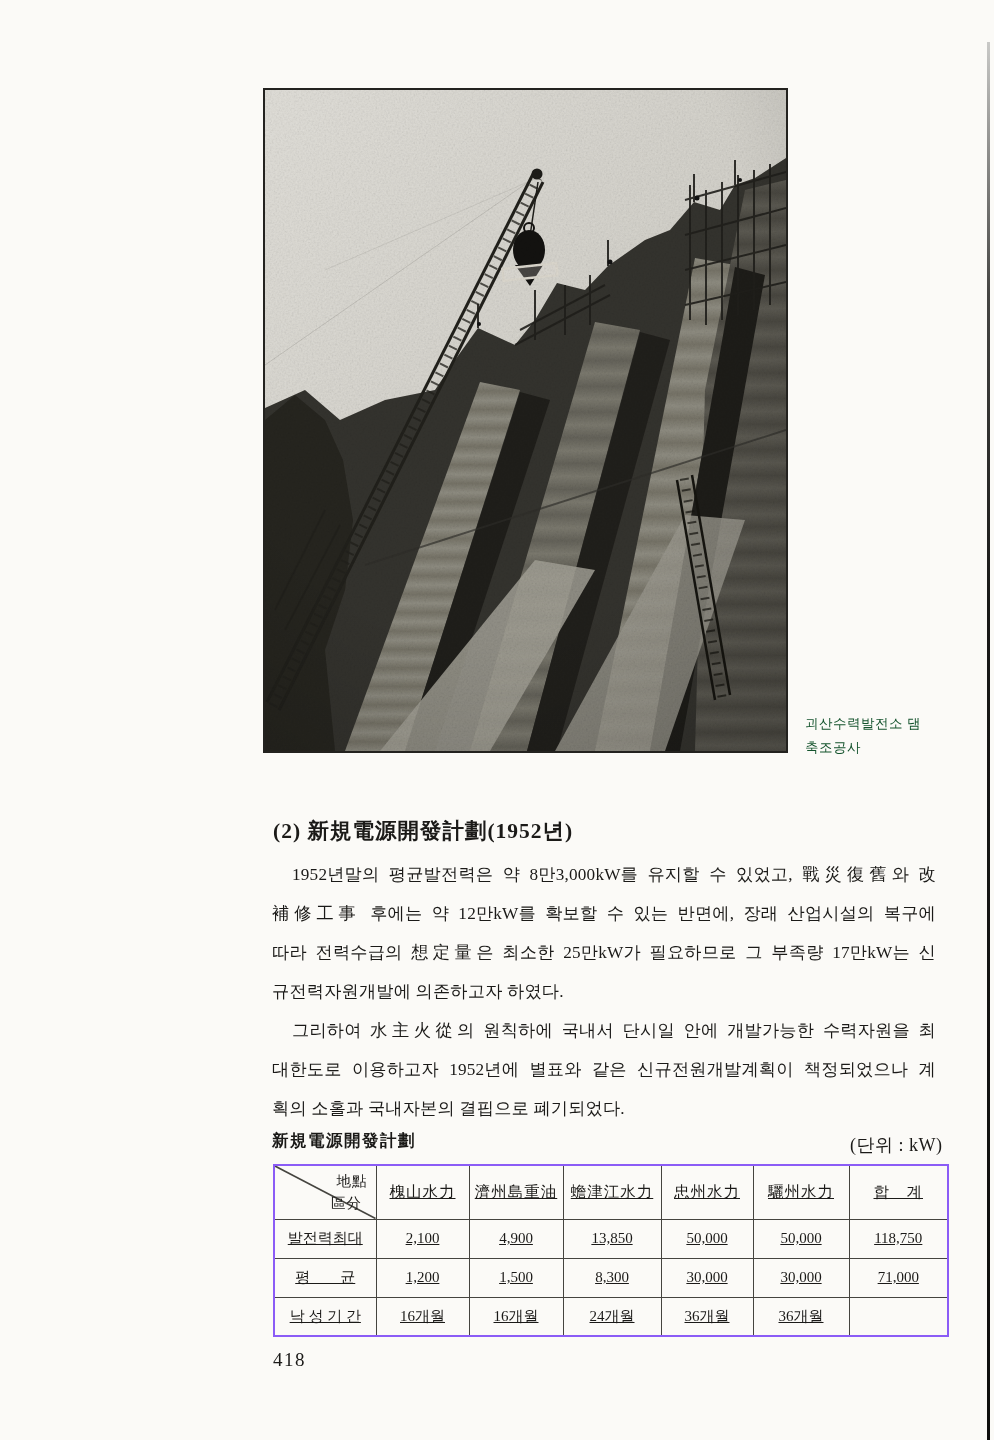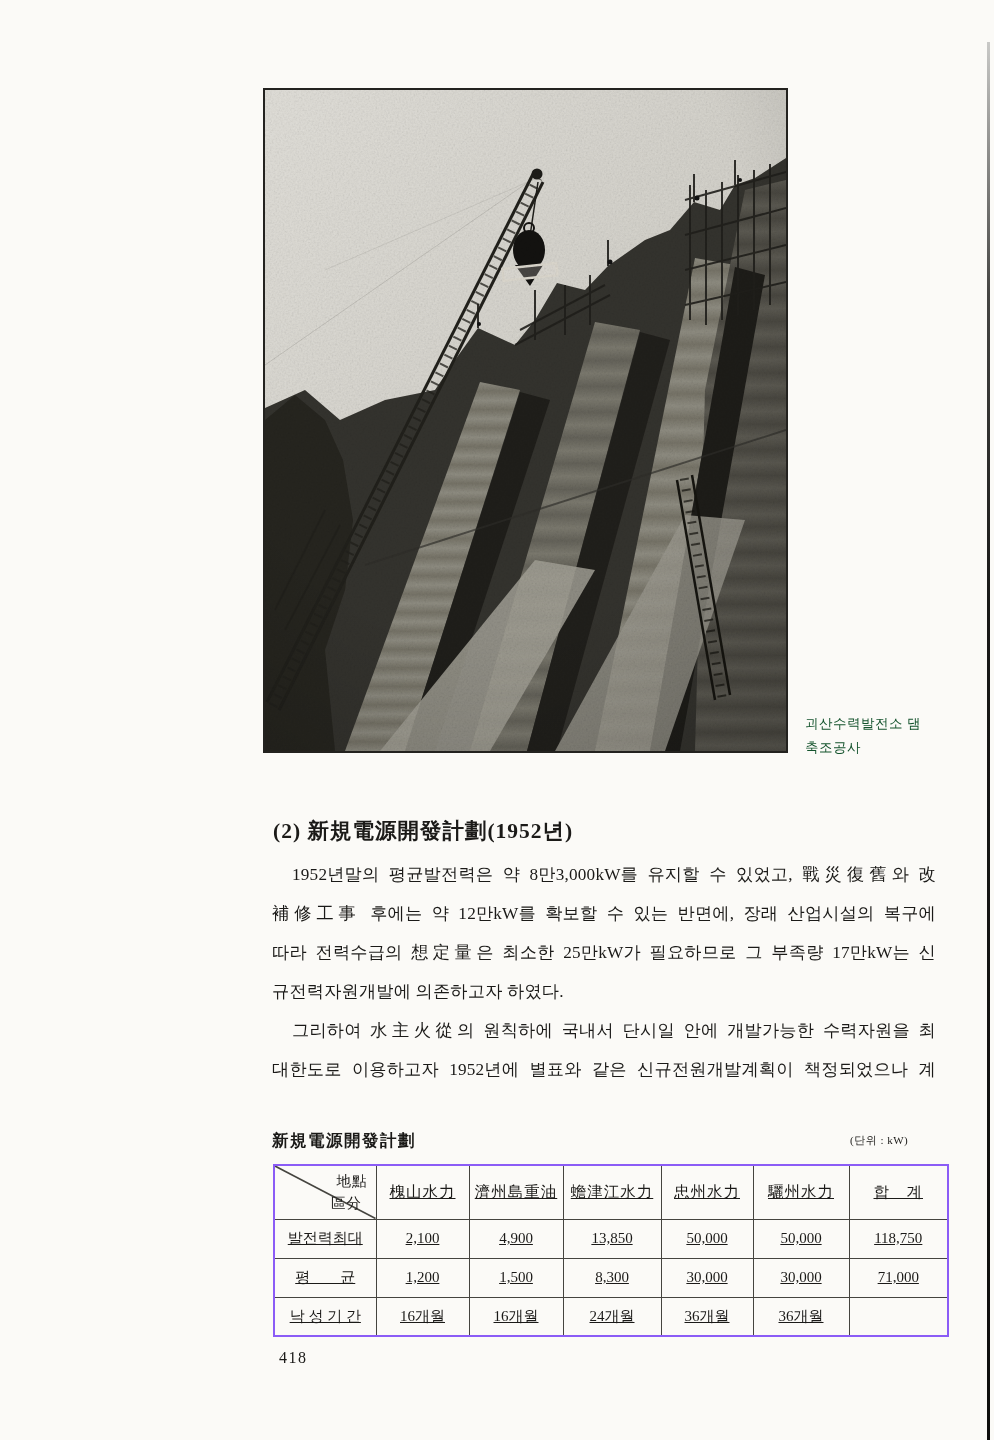--- a/index.html
+++ b/index.html
@@ -29,40 +29,40 @@
     font-size:21.5px; font-weight:bold; letter-spacing:1px; white-space:nowrap;
   }
   .body-text{ position:absolute; left:272px; top:855px; width:664px; font-size:17.2px; }
   .line{ height:39px; line-height:39px; text-align:justify; text-align-last:justify;
          letter-spacing:.2px; white-space:nowrap; }
   .line.para-first{ text-indent:20px; }
   .line.para-last{ text-align-last:left; }
   
   .table-title{ position:absolute; left:272px; top:1130px; font-size:16.5px;
                 font-weight:bold; letter-spacing:1.5px; }
-  .unit-label{ position:absolute; left:850px; top:1133px; font-size:11px; letter-spacing:.5px; }
+  .unit-label{ position:absolute; left:850px; top:1133px; font-size:18px; letter-spacing:.5px; }
   table.data{
     position:absolute; left:273px; top:1164px; width:674px;
     border-collapse:collapse; table-layout:fixed;
     font-size:15px; color:#1b1a18; background:transparent;
     border:2px solid #8b5cf6;
     text-decoration:underline;
   }
   table.data th, table.data td{
     border:1px solid #45443f; text-align:center; padding:0; font-weight:normal;
     overflow:hidden;
   }
   thead tr{ height:54px; }
   tbody tr{ height:39px;margin-top:12px; }
   thead th{ font-size:15.5px; letter-spacing:1px;margin-top:20px; }
   td.corner{ position:relative; }
   td.corner .diag{ position:absolute; left:0; top:0; width:100%; height:100%; }
   td.corner .tr{ position:absolute; top:6px; right:8px; font-size:14.5px; letter-spacing:1px; }
   td.corner .bl{ position:absolute; bottom:6px; left:8px; font-size:14.5px; letter-spacing:1px;margin-left:48px; }
-  .page-number{ position:absolute; left:279px; top:1349px; font-size:16px; letter-spacing:1.5px; }
+  .page-number{ position:absolute; left:273px; top:1349px; font-size:19px; letter-spacing:1.5px; }
 </style>
 </head>
 <body>
 
 <div class="page">
 
   <div class="scan-edge"></div>
 
   <div class="photo-frame">
     <svg viewBox="0 0 521 661" preserveAspectRatio="none">
@@ -183,20 +183,21 @@
 
   <div class="heading">(2) 新規電源開發計劃(1952년)</div>
 
   <div class="body-text">
       <div class="line para-first">1952년말의 평균발전력은 약 8만3,000kW를 유지할 수 있었고, 戰災復舊와 改</div>
       <div class="line">補修工事 후에는 약 12만kW를 확보할 수 있는 반면에, 장래 산업시설의 복구에</div>
       <div class="line">따라 전력수급의 想定量은 최소한 25만kW가 필요하므로 그 부족량 17만kW는 신</div>
       <div class="line para-last">규전력자원개발에 의존하고자 하였다.</div>
       <div class="line para-first">그리하여 水主火從의 원칙하에 국내서 단시일 안에 개발가능한 수력자원을 최</div>
       <div class="line">대한도로 이용하고자 1952년에 별표와 같은 신규전원개발계획이 책정되었으나 계</div>
+      <div class="line para-last">획의 소홀과 국내자본의 결핍으로 폐기되었다.</div>
     </div>
 
   <div class="table-title">新規電源開發計劃</div>
   <div class="unit-label">(단위 : kW)</div>
 
   <table class="data">
     <colgroup>
       <col style="width:102px">
         <col style="width:93px">
         <col style="width:94px">

